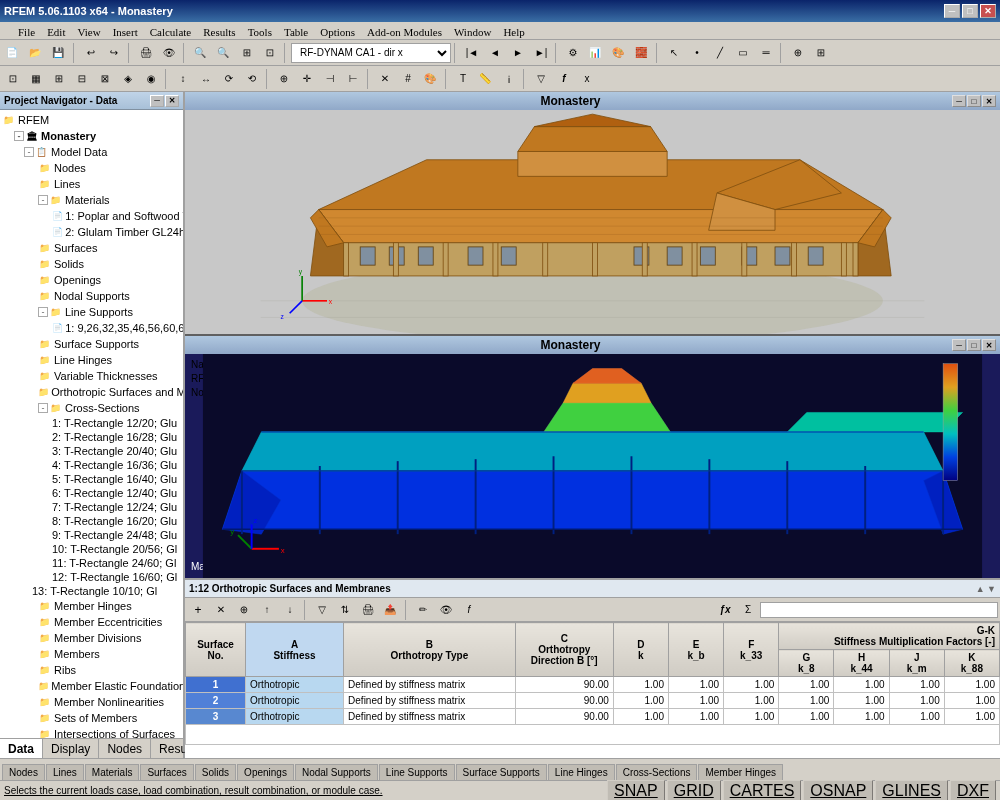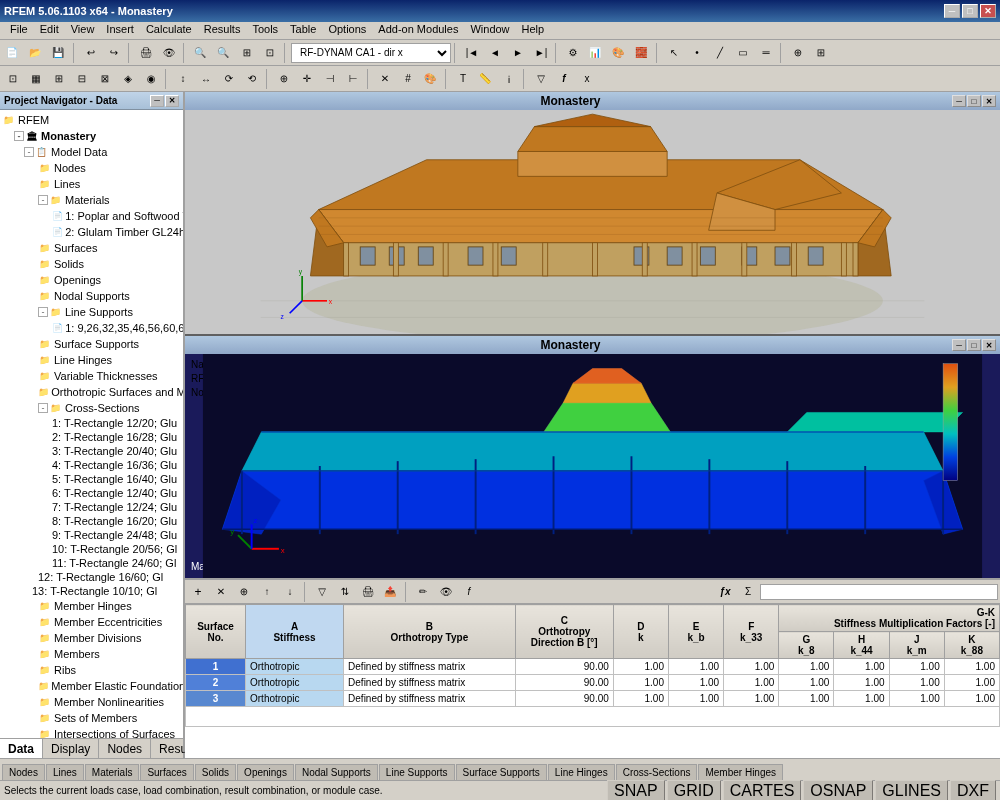--- a/index.html
+++ b/index.html
@@ -22,24 +22,25 @@
       width: 16px; height: 14px; background: #c0c0c0; border: 1px outset #fff;
       font-size: 9px; display: flex; align-items: center; justify-content: center; cursor: pointer;
     }
     .title-btn.close { background: #c75050; color: white; }
 
     
     #menu-bar {
       background: #d4d0c8;
       height: 18px;
       display: flex;
-      align-items: flex-start;
-      padding: 0 4px;
+      align-items: flex-end;
+      padding: 0 12px;
       border-bottom: 1px solid #a0a0a0;
       font-size: 11px;
+      font-family: Liberation Serif, serif;
     }
     .menu-item { padding: 1px 6px; cursor: pointer; }
 
     
     .toolbar {
       background: #d4d0c8;
       height: 26px;
       display: flex;
       align-items: center;
       padding: 1px 2px;
@@ -249,20 +250,21 @@
     
     #status-bar {
       height: 20px;
       background: #d4d0c8;
       border-top: 1px solid #a0a0a0;
       display: flex;
       align-items: center;
       padding: 0 4px;
       font-size: 10px;
       justify-content: space-between;
+      text-decoration: underline;
     }
     #status-right {
       display: flex;
       gap: 2px;
     }
     .status-btn {
       padding: 1px 6px;
       background: #c0bcb4;
       border: 1px outset #d0ccc4;
       font-size: 16px;
@@ -521,21 +523,21 @@
         </div>
         <div class="tree-item" style="padding-left:52px; font-size:10px;">
           <span class="tree-label">9: T-Rectangle 24/48; Glu</span>
         </div>
         <div class="tree-item" style="padding-left:52px; font-size:10px;">
           <span class="tree-label">10: T-Rectangle 20/56; Gl</span>
         </div>
         <div class="tree-item" style="padding-left:52px; font-size:10px;">
           <span class="tree-label">11: T-Rectangle 24/60; Gl</span>
         </div>
-        <div class="tree-item" style="padding-left:24px; font-size:10px;margin-left:14px;">
+        <div class="tree-item" style="padding-left:52px; font-size:10px;">
           <span class="tree-label">12: T-Rectangle 16/60; Gl</span>
         </div>
         <div class="tree-item" style="padding-left:32px; font-size:10px;">
           <span class="tree-label">13: T-Rectangle 10/10; Gl</span>
         </div>
         <div class="tree-item" style="padding-left:38px;">
           <span class="tree-icon">📁</span>
           <span class="tree-label">Member Hinges</span>
         </div>
         <div class="tree-item" style="padding-left:38px;">
@@ -738,20 +740,24 @@
                 <text x="30" y="4" font-size="8" fill="red">x</text>
                 <text x="-22" y="-15" font-size="8" fill="green">y</text>
                 <text x="2" y="-27" font-size="8" fill="blue">z</text>
               </g>
             </svg>
           </div>
         </div>
       </div>
 
       <div id="data-area" style="height: 180px; flex-shrink: 0;">
+        <div id="data-header">
+          <span>1:12 Orthotropic Surfaces and Membranes</span>
+          <span style="font-size:9px; color:#666;">▲ ▼</span>
+        </div>
         <div id="data-toolbar">
           <div class="tb-btn" style="font-size:12px;">+</div>
           <div class="tb-btn">✕</div>
           <div class="tb-btn">⊕</div>
           <div class="tb-btn">↑</div>
           <div class="tb-btn">↓</div>
           <div class="tb-sep"></div>
           <div class="tb-btn">▽</div>
           <div class="tb-btn">⇅</div>
           <div class="tb-btn">🖨</div>

